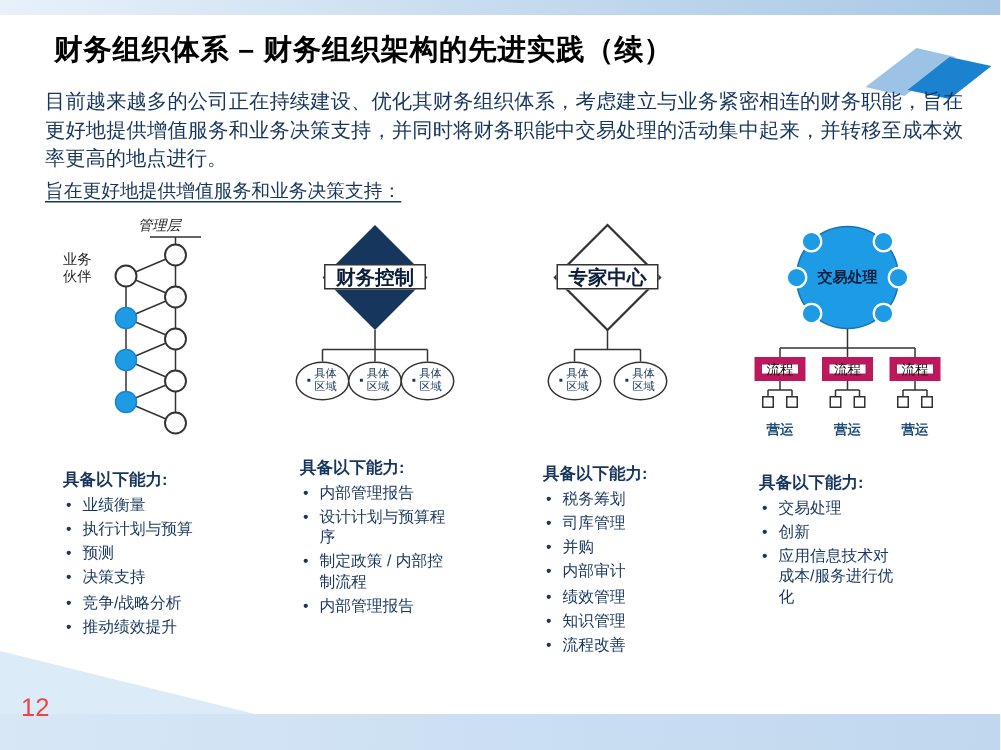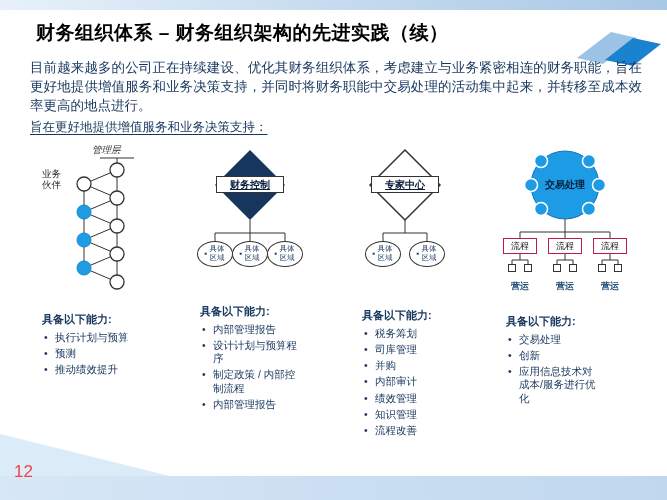--- a/index.html
+++ b/index.html
@@ -23,33 +23,33 @@
            font-size:13.5px; line-height:1.42; color:#17365D; text-align:justify; }
   .subtitle { position:absolute; left:30px; top:119px; font-size:12.5px; color:#17365D;
               text-decoration:underline; text-underline-offset:3px; }
   .page-number { position:absolute; left:14px; top:462px; font-size:17px; color:#ef4444; }
 
   
   .diag { position:absolute; }
   .diag svg { position:absolute; left:0; top:0; }
   .dlabel { position:absolute; background:#fff; border:1px solid #333; height:17px;
             display:flex; align-items:center; justify-content:center;
-            font-size:10px; font-weight:bold; color:#0b1f3a;text-decoration:underline; }
+            font-size:13px; font-weight:bold; color:#0b1f3a; }
   .oval { position:absolute; width:36px; height:26px; background:#fff; border:1px solid #333;
           border-radius:50%; display:flex; align-items:center; justify-content:center; gap:2px; }
   .oval .bldg { font-size:8px; color:#17365D; line-height:1; }
   .oval .oval-text { width:16px; font-size:7.5px; line-height:1.15; color:#17365D; }
 
   .d1-top { position:absolute; left:50px; top:2px; font-size:9.5px; color:#1f1f1f;font-style:italic; }
   .d1-side { position:absolute; left:0; top:26px; width:22px; font-size:9.5px;
              line-height:1.2; color:#1f1f1f; }
 
   .circle-label { position:absolute; left:37px; top:38px; width:70px; text-align:center;
                   font-size:10px; font-weight:bold; color:#041F3D; }
-  .pbox { position:absolute; width:34px; height:16px; background:#fff; border:1px solid #be185d;
+  .pbox { position:absolute; width:34px; height:16px; background:#fff; border:5px solid #be185d;
           display:flex; align-items:center; justify-content:center; font-size:9px; color:#111; }
   .sq { position:absolute; width:8px; height:8px; background:#fff; border:1px solid #333; }
   .oplabel { position:absolute; width:34px; text-align:center; font-size:9px;
              font-weight:bold; color:#1F4E79; }
 
   
   .cap { position:absolute; }
   .cap-h { font-size:11px; font-weight:bold; color:#17365D; margin-bottom:4px; }
   .cap-ul { list-style:none; }
   .cap-ul li { position:relative; padding-left:13px; font-size:10.5px; color:#17365D;
@@ -164,22 +164,25 @@
     <div class="sq" style="left:121px; top:124px;"></div>
 
     <div class="oplabel" style="left:10px; top:140px;">营运</div>
     <div class="oplabel" style="left:55px; top:140px;">营运</div>
     <div class="oplabel" style="left:100px; top:140px;">营运</div>
   </div>
 
   <div class="cap" style="left:42px; top:312px; width:152px;">
     <div class="cap-h">具备以下能力:</div>
     <ul class="cap-ul">
+      <li>业绩衡量</li>
       <li>执行计划与预算</li>
       <li>预测</li>
+      <li>决策支持</li>
+      <li>竞争/战略分析</li>
       <li>推动绩效提升</li>
     </ul>
   </div>
 
   <div class="cap" style="left:200px; top:304px; width:100px;">
     <div class="cap-h">具备以下能力:</div>
     <ul class="cap-ul">
       <li>内部管理报告</li>
       <li>设计计划与预算程序</li>
       <li>制定政策 / 内部控制流程</li>

